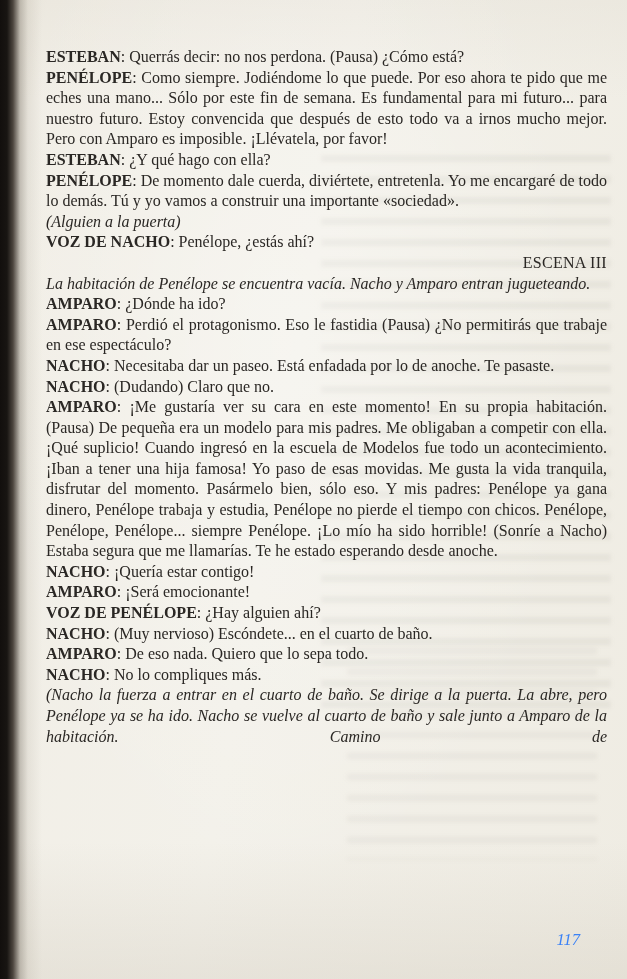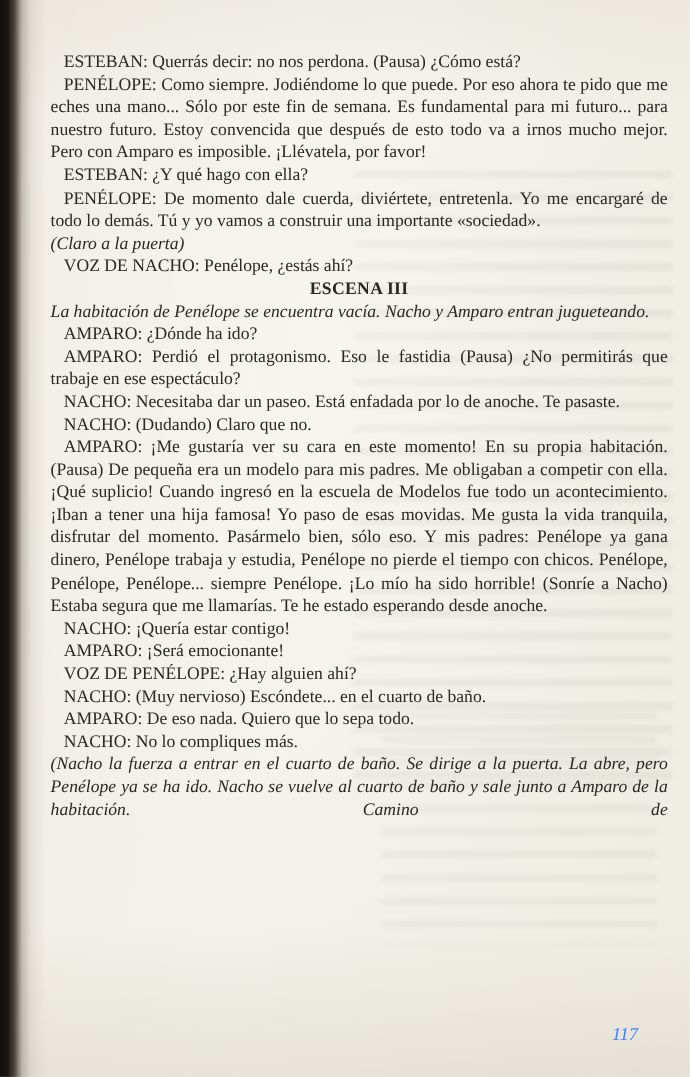--- a/index.html
+++ b/index.html
@@ -73,35 +73,34 @@
     line-height: 20.6px;
     z-index: 2;
   }
 
   .page-text p { margin: 0; }
 
   .dialogue {
     text-align: justify;
   }
   .speaker {
-    font-weight: 400;
-    margin-left: 12px;
+    font-weight: 700;
   }
   .stage {
     font-style: italic;
     text-align: justify;
     margin: 9px 0 10px;
   }
   
   .page-text > :last-child {
     text-align-last: justify;
   }
   .heading {
-    font-weight: 700;
-    text-align: center;
+    font-weight: 400;
+    text-align: right;
     font-style: normal;
     margin: 17px 0 12px;
     letter-spacing: 0.3px;
   }
 
   .page-number {
     position: absolute;
     right: 47px;
     bottom: 29px;
     font-size: 16.5px;
@@ -116,21 +115,21 @@
 <div class="show-through-a"></div>
 <div class="show-through-b"></div>
 <div class="vignette"></div>
 <div class="edge-left"></div>
 
 <div class="page-text">
     <p class="dialogue"><b class="speaker">ESTEBAN</b><span>: </span><span>Querrás decir: no nos perdona. (Pausa) ¿Cómo está?</span></p>
     <p class="dialogue"><b class="speaker">PENÉLOPE</b><span>: </span><span>Como siempre. Jodiéndome lo que puede. Por eso ahora te pido que me eches una mano... Sólo por este fin de semana. Es fundamental para mi futuro... para nuestro futuro. Estoy convencida que después de esto todo va a irnos mucho mejor. Pero con Amparo es imposible. ¡Llévatela, por favor!</span></p>
     <p class="dialogue"><b class="speaker">ESTEBAN</b><span>: </span><span>¿Y qué hago con ella?</span></p>
     <p class="dialogue"><b class="speaker">PENÉLOPE</b><span>: </span><span>De momento dale cuerda, diviértete, entretenla. Yo me encargaré de todo lo demás. Tú y yo vamos a construir una importante «sociedad».</span></p>
-    <p class="stage">(Claro a la puerta)</p>
+    <p class="stage">(Alguien a la puerta)</p>
     <p class="dialogue"><b class="speaker">VOZ DE NACHO</b><span>: </span><span>Penélope, ¿estás ahí?</span></p>
     <p class="heading">ESCENA III</p>
     <p class="stage">La habitación de Penélope se encuentra vacía. Nacho y Amparo entran jugueteando.</p>
     <p class="dialogue"><b class="speaker">AMPARO</b><span>: </span><span>¿Dónde ha ido?</span></p>
     <p class="dialogue"><b class="speaker">AMPARO</b><span>: </span><span>Perdió el protagonismo. Eso le fastidia (Pausa) ¿No permitirás que trabaje en ese espectáculo?</span></p>
     <p class="dialogue"><b class="speaker">NACHO</b><span>: </span><span>Necesitaba dar un paseo. Está enfadada por lo de anoche. Te pasaste.</span></p>
     <p class="dialogue"><b class="speaker">NACHO</b><span>: </span><span>(Dudando) Claro que no.</span></p>
     <p class="dialogue"><b class="speaker">AMPARO</b><span>: </span><span>¡Me gustaría ver su cara en este momento! En su propia habitación. (Pausa) De pequeña era un modelo para mis padres. Me obligaban a competir con ella. ¡Qué suplicio! Cuando ingresó en la escuela de Modelos fue todo un acontecimiento. ¡Iban a tener una hija famosa! Yo paso de esas movidas. Me gusta la vida tranquila, disfrutar del momento. Pasármelo bien, sólo eso. Y mis padres: Penélope ya gana dinero, Penélope trabaja y estudia, Penélope no pierde el tiempo con chicos. Penélope, Penélope, Penélope... siempre Penélope. ¡Lo mío ha sido horrible! (Sonríe a Nacho) Estaba segura que me llamarías. Te he estado esperando desde anoche.</span></p>
     <p class="dialogue"><b class="speaker">NACHO</b><span>: </span><span>¡Quería estar contigo!</span></p>
     <p class="dialogue"><b class="speaker">AMPARO</b><span>: </span><span>¡Será emocionante!</span></p>

